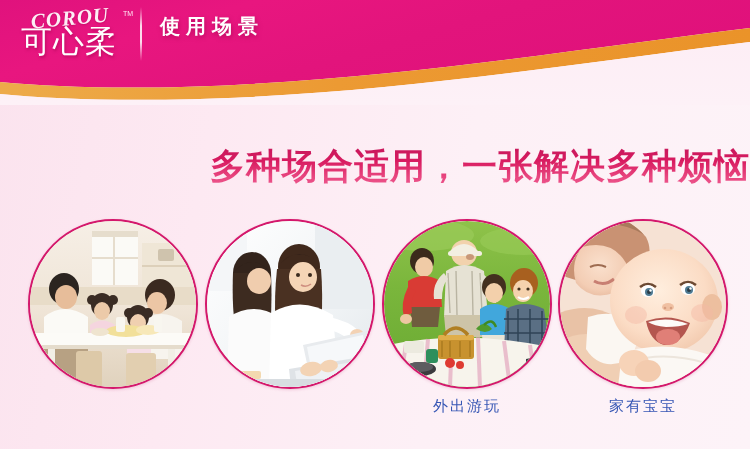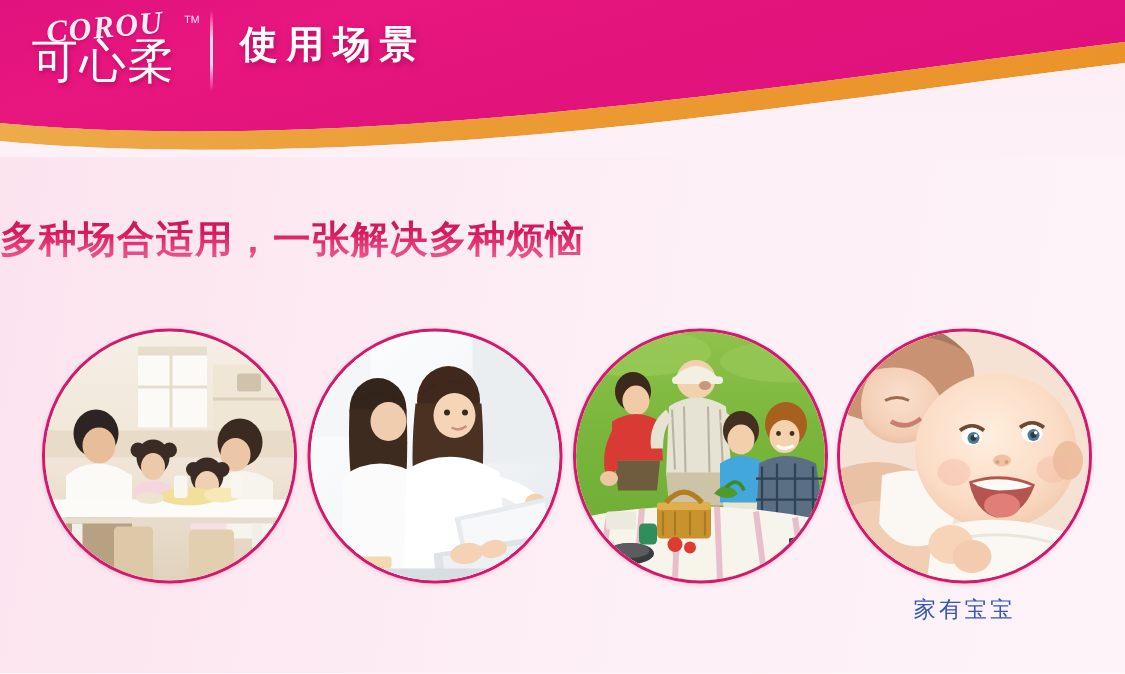--- a/index.html
+++ b/index.html
@@ -80,37 +80,37 @@
     height: 54px;
     background: linear-gradient(to bottom, rgba(255,255,255,0) 0%, rgba(255,255,255,.85) 35%, rgba(255,255,255,.85) 65%, rgba(255,255,255,0) 100%);
     z-index: 5;
   }
   .header-title {
     position: absolute;
     top: 13px;
     left: 160px;
     font-family: "DejaVu Sans", sans-serif;
     font-weight: bold;
-    font-size: 25px;
+    font-size: 20px;
     letter-spacing: 6px;
     color: #ffffff;
     text-shadow: 1px 2px 4px rgba(150,0,70,.55);
     z-index: 5;
   }
 
   
   .main-heading {
     position: absolute;
     top: 143px;
     left: 0;
     width: 750px;
-    text-align: left;
+    text-align: right;
     font-family: "DejaVu Sans", sans-serif;
     font-weight: bold;
-    font-size: 25px;
+    font-size: 35px;
     letter-spacing: 1px;
     background: linear-gradient(to bottom, #c2185b 0%, #d81b60 38%, #e8467f 72%, #ef5f95 100%);
     -webkit-background-clip: text;
     background-clip: text;
     color: transparent;
     -webkit-text-fill-color: transparent;
     white-space: nowrap;
   }
 
   
@@ -389,20 +389,21 @@
             <ellipse cx="36" cy="148" rx="16" ry="7" fill="#3b3b3d"></ellipse>
             <ellipse cx="36" cy="146" rx="13" ry="5" fill="#5c5c60"></ellipse>
             <circle cx="66" cy="142" r="5" fill="#de3b32"></circle>
             <circle cx="76" cy="144" r="4" fill="#de3b32"></circle>
             <rect x="8" y="140" width="18" height="9" rx="2" fill="#f2c9d8"></rect>
 
             <path d="M142,138 Q158,134 166,142 L166,160 L142,158 Z" fill="#3c3c44"></path>
           </g>
         </svg>
       </div>
+      <div class="circle-label">外出游玩</div>
     </div>
 
     <div class="circle-item c3">
       <div class="photo-circle">
         <svg width="166" height="166" viewBox="0 0 166 166" xmlns="http://www.w3.org/2000/svg">
           <defs>
             <clipPath id="clip3">
                 <circle cx="83" cy="83" r="83"></circle>
               </clipPath>
             <radialGradient id="skin3" cx="0.5" cy="0.4" r="0.75">

